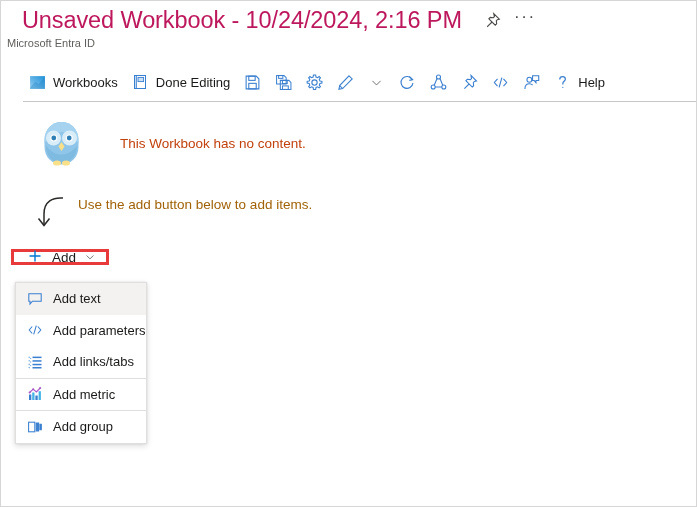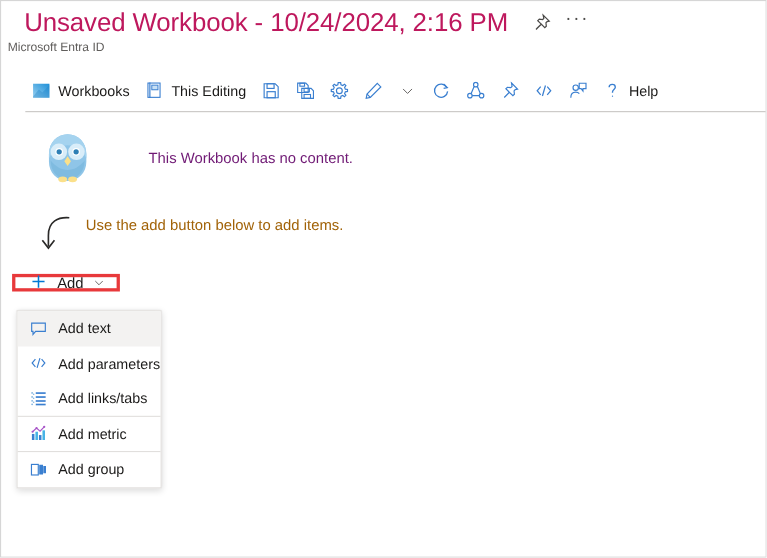--- a/index.html
+++ b/index.html
@@ -127,23 +127,23 @@
     top: 14px;
     display: flex;
     align-items: center;
   }
   .owl {
     width: 55px;
     height: 55px;
     flex: none;
   }
   .no-content-text {
-    margin-left: 46px;
+    margin-left: 31px;
     font-size: 13.5px;
-    color: #701a75;
+    color: #c2410c;
     white-space: nowrap;
   }
   .hint-row {
     position: absolute;
     left: 28px;
     top: 90px;
     display: flex;
     align-items: flex-start;
   }
   .curve-arrow {
@@ -278,21 +278,21 @@
     </div>
 
     <div class="tb-item">
       <span class="tb-icon">
         <svg width="16" height="16" viewBox="0 0 16 16" fill="none" stroke="#3a7fd0" stroke-width="1">
           <rect x="2.5" y="1.5" width="11" height="13"></rect>
           <rect x="4.2" y="1.5" width="0.1" height="13"></rect>
           <rect x="6" y="3.4" width="5.6" height="4.2" fill="#c7e0f5" stroke="#3a7fd0" stroke-width="0.9"></rect>
         </svg>
       </span>
-      <span class="lbl">This Editing</span>
+      <span class="lbl">Done Editing</span>
     </div>
 
     <div class="tb-item">
       <span class="tb-icon">
         <svg width="17" height="17" viewBox="0 0 16 16" fill="none" stroke="#3a7fd0" stroke-width="1">
           <path d="M2 2 H11.5 L14 4.5 V14 H2 Z"></path>
           <rect x="4.5" y="2" width="6" height="4"></rect>
           <rect x="4.5" y="8.8" width="7" height="5.2"></rect>
         </svg>
       </span>

